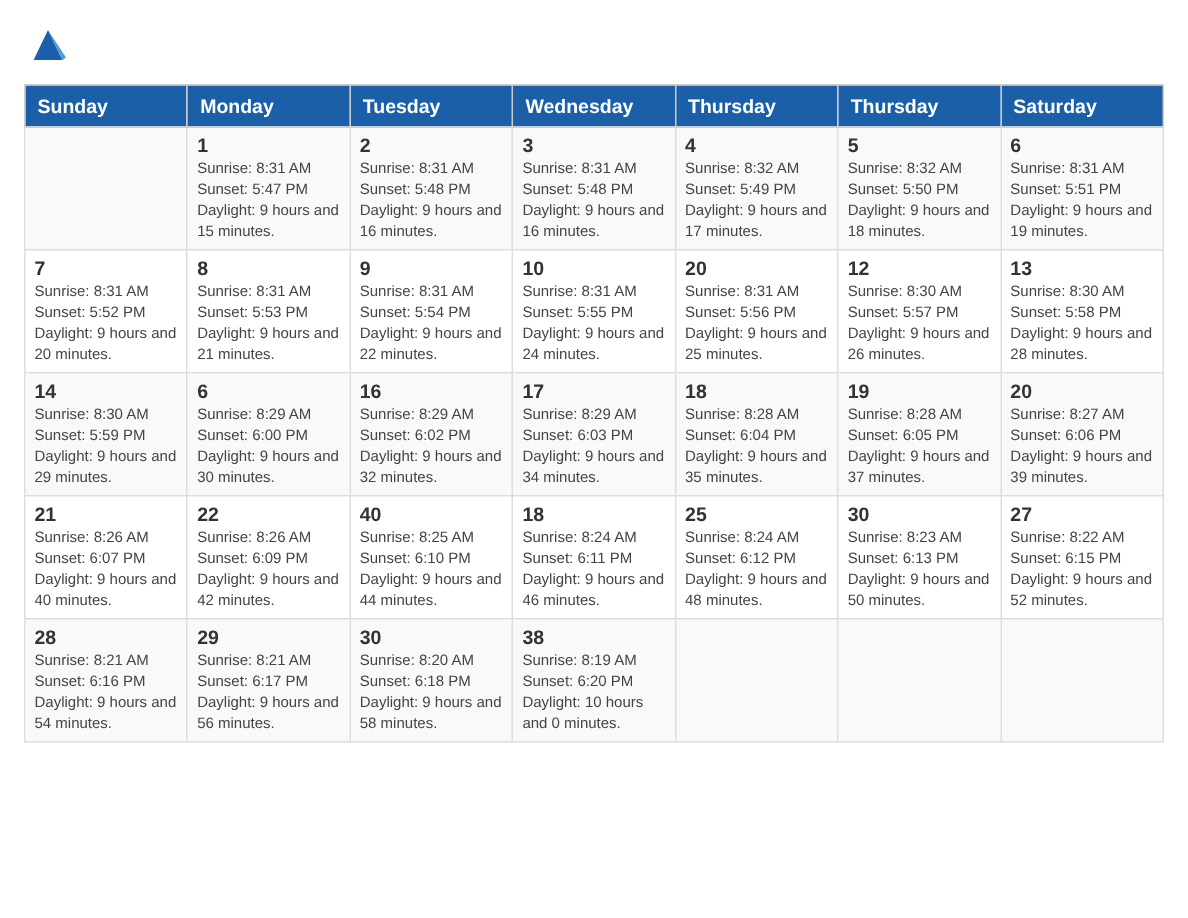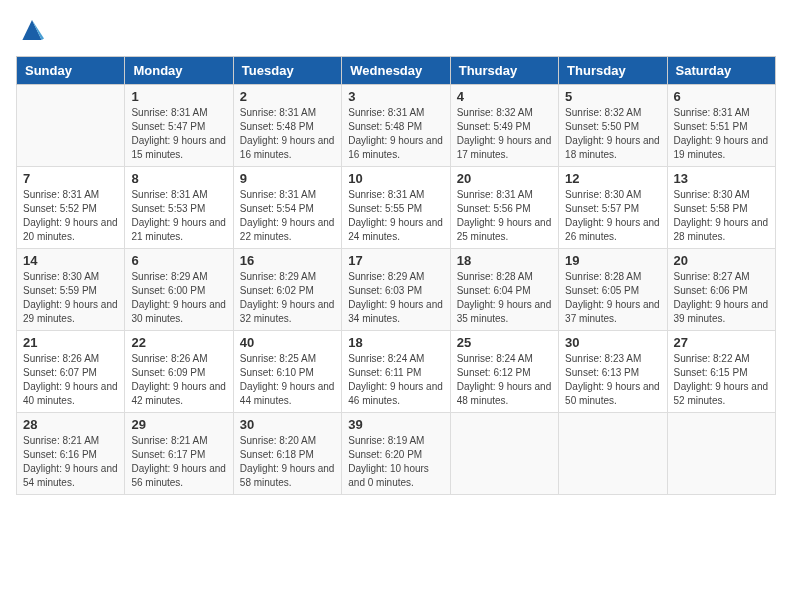--- a/index.html
+++ b/index.html
@@ -248,21 +248,21 @@
           </td>
           <td>
             <span class="day-number">29</span>
             <div class="day-detail">Sunrise: 8:21 AM<br>Sunset: 6:17 PM<br>Daylight: 9 hours and 56 minutes.</div>
           </td>
           <td>
             <span class="day-number">30</span>
             <div class="day-detail">Sunrise: 8:20 AM<br>Sunset: 6:18 PM<br>Daylight: 9 hours and 58 minutes.</div>
           </td>
           <td>
-            <span class="day-number">39</span>
+            <span class="day-number">38</span>
             <div class="day-detail">Sunrise: 8:19 AM<br>Sunset: 6:20 PM<br>Daylight: 10 hours and 0 minutes.</div>
           </td>
           <td class="empty"></td>
           <td class="empty"></td>
           <td class="empty"></td>
         </tr>
       </tbody>
   </table>
 </div>
 

